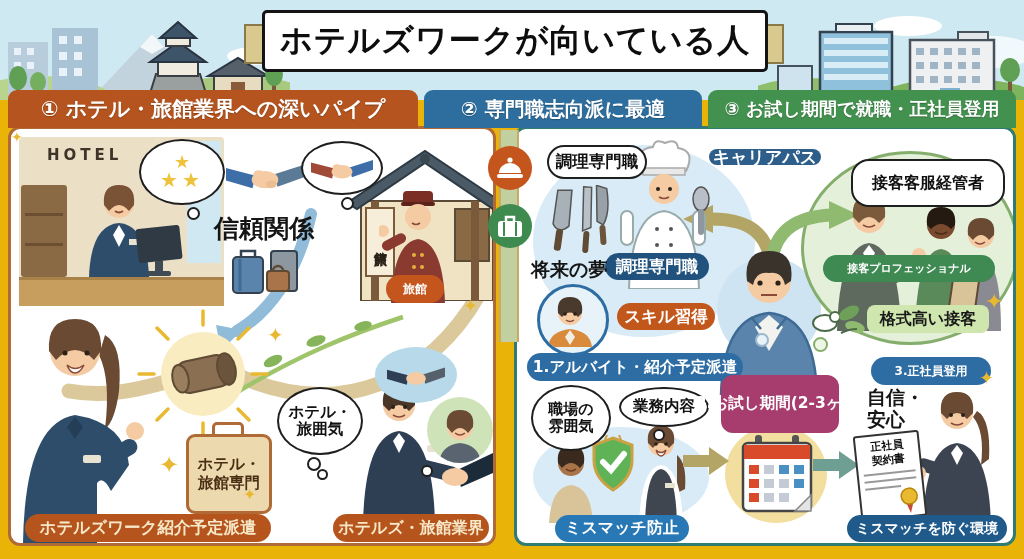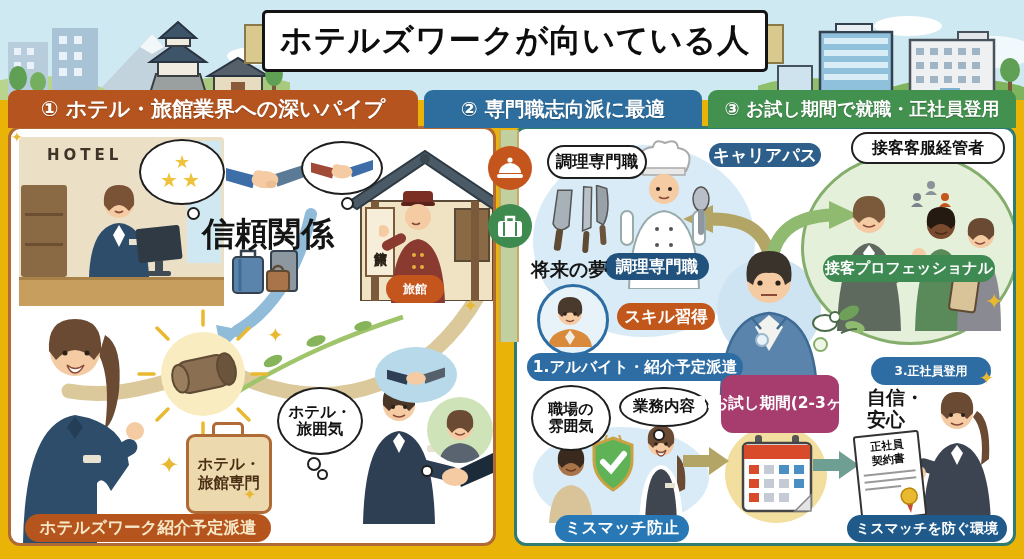--- a/index.html
+++ b/index.html
@@ -211,21 +211,21 @@
       <div class="bub" style="left:290px;top:12px;width:82px;height:54px;border-radius:50%">
         <svg width="62" height="32" viewBox="0 0 100 50">
           <polygon points="0,16 38,26 34,42 0,32" fill="#a04a38"></polygon>
           <polygon points="100,12 62,24 66,40 100,28" fill="#3e6ea8"></polygon>
           <ellipse cx="50" cy="31" rx="17" ry="11" fill="#f4cba3"></ellipse>
           <ellipse cx="42" cy="24" rx="7" ry="5" fill="#f4cba3"></ellipse>
         </svg>
       </div>
       <div class="dot" style="left:330px;top:68px;width:9px;height:9px"></div>
 
-      <span class="lbl" style="left:191px;top:86px;font-size:33px">信頼関係</span>
+      <span class="lbl" style="left:203px;top:86px;font-size:25px">信頼関係</span>
 
       <svg class="abs" style="left:216px;top:116px;z-index:7" width="76" height="52" viewBox="0 0 76 52">
         <path d="M14,12 v-6 h14 v6" stroke="#33424e" stroke-width="2.5" fill="none"></path>
         <rect x="6" y="12" width="30" height="36" rx="4" fill="#5b84ad" stroke="#33424e" stroke-width="2"></rect>
         <line x1="13" y1="14" x2="13" y2="46" stroke="#3d6b94" stroke-width="3"></line>
         <rect x="44" y="6" width="26" height="40" rx="3" fill="#8d97a0" stroke="#33424e" stroke-width="2"></rect>
         <rect x="40" y="26" width="22" height="20" rx="3" fill="#a9744a" stroke="#5f4a33" stroke-width="2"></rect>
         <path d="M46,26 a5,5 0 0 1 10,0" stroke="#5f4a33" stroke-width="2.5" fill="none"></path>
       </svg>
 
@@ -330,20 +330,24 @@
 
       <span class="spark" style="left:256px;top:194px;font-size:20px">✦</span>
       <span class="spark" style="left:148px;top:322px;font-size:24px">✦</span>
       <span class="spark" style="left:232px;top:356px;font-size:16px">✦</span>
       <span class="spark" style="left:452px;top:166px;font-size:18px">✦</span>
       <span class="spark" style="left:262,top:108px;font-size:14px">✦</span>
 
       <div class="pill" style="left:14px;top:385px;width:246px;height:28px;background:#b5551d;border-radius:14px;
            font-size:16.5px;color:#f7e8c8">
         <span>ホテルズワーク紹介予定派遣</span>
+      </div>
+      <div class="pill" style="left:322px;top:385px;width:156px;height:28px;background:#b5551d;border-radius:14px;
+           font-size:16px;color:#f7e8c8">
+        <span>ホテルズ・旅館業界</span>
       </div>
     </div>
   </div>
 
   <div class="panel" style="left:514px;width:502px;border:3px solid #2f7d72">
     <div class="inner">
 
       <div class="abs" style="left:16px;top:16px;width:222px;height:192px;background:#d9ebf6;border-radius:50%;z-index:2"></div>
       <div class="dot" style="left:238px;top:204px;width:10px;height:10px;border-color:#9ab8cc;background:#e8f2f8"></div>
 
@@ -383,21 +387,21 @@
       </svg>
 
       <div class="bub" style="left:30px;top:16px;width:100px;height:34px;border-radius:17px;font-size:16.5px">
         <span>調理専門職</span>
       </div>
 
       <div class="pill" style="left:88px;top:124px;width:104px;height:27px;background:#20527d;border-radius:14px;font-size:16.5px">
         <span>調理専門職</span>
       </div>
 
-      <div class="pill" style="left:192px;top:14px;width:112px;height:24px;background:#2d5f8a;border-radius:14px;font-size:17px">
+      <div class="pill" style="left:192px;top:20px;width:112px;height:16px;background:#2d5f8a;border-radius:14px;font-size:17px">
         <span>キャリアパス</span>
       </div>
 
       <span class="lbl" style="left:14px;top:130px;font-size:19px">将来の夢</span>
 
       <div class="abs" style="left:20px;top:155px;width:66px;height:66px;border-radius:50%;background:#e8f3f9;
            border:3px solid #2d6da3;overflow:hidden;z-index:5">
         <svg width="60" height="60" viewBox="0 0 60 60">
           <circle cx="30" cy="26" r="12" fill="#f4cba3"></circle>
           <path d="M18,26 q-2,-16 12,-16 q14,0 12,16 l-4,4 q-8,-9 -16,0 z" fill="#4a3a2e"></path>
@@ -501,36 +505,40 @@
 
       <svg class="abs" style="left:392px;top:50px;z-index:5" width="44" height="32" viewBox="0 0 44 32">
         <circle cx="22" cy="6" r="4" fill="#8a929a"></circle>
           <path d="M16,16 q6,-8 12,0 z" fill="#8a929a"></path>
         <circle cx="8" cy="18" r="4" fill="#7a828a"></circle>
           <path d="M2,28 q6,-8 12,0 z" fill="#7a828a"></path>
         <circle cx="36" cy="18" r="4" fill="#c4561d"></circle>
           <path d="M30,28 q6,-8 12,0 z" fill="#c4561d"></path>
       </svg>
 
-      <div class="bub" style="left:334px;top:3px;width:154px;height:32px;border-radius:18px;font-size:16px">
+      <div class="bub" style="left:334px;top:30px;width:154px;height:48px;border-radius:18px;font-size:16px">
         <span>接客客服経管者</span>
       </div>
 
-      <div class="pill" style="left:306px;top:126px;width:172px;height:27px;background:#3e8a52;border-radius:14px;font-size:15px">
+      <div class="pill" style="left:306px;top:126px;width:172px;height:27px;background:#3e8a52;border-radius:14px;font-size:11px">
         <span>接客プロフェッショナル</span>
       </div>
 
       <svg class="abs" style="left:294px;top:170px;z-index:4" width="54" height="40" viewBox="0 0 54 40">
         <ellipse cx="14" cy="24" rx="12" ry="8" fill="#ffffff" stroke="#4a6a4a" stroke-width="2"></ellipse>
         <circle cx="24" cy="18" r="5" fill="#fff" stroke="#4a6a4a" stroke-width="2"></circle>
         <ellipse cx="38" cy="14" rx="11" ry="6" fill="#6fa05a" transform="rotate(-28 38 14)"></ellipse>
         <ellipse cx="44" cy="28" rx="10" ry="5.5" fill="#8fba6f" transform="rotate(16 44 28)"></ellipse>
         <path d="M30,34 q8,-4 16,-4" stroke="#4a6a4a" stroke-width="2" fill="none"></path>
       </svg>
 
+      <div class="pill" style="left:350px;top:176px;width:122px;height:28px;background:#cfe6ae;border-radius:8px;
+           font-size:16px;color:#1a1a1a">
+        <span>格式高い接客</span>
+      </div>
       <span class="spark" style="left:468px;top:160px;font-size:22px">✦</span>
 
       <div class="pill" style="left:354px;top:228px;width:120px;height:28px;background:#2d6da3;border-radius:14px;font-size:12px">
         <span>3.正社員登用</span>
       </div>
 
       <div class="pill" style="left:204px;top:246px;width:118px;height:58px;background:#a63d6e;border-radius:12px;
            font-size:15.5px;flex-direction:row;line-height:1.25;white-space:nowrap">
         <span>2.お試し期間</span>
         <span>(2-3ヶ月)</span>

